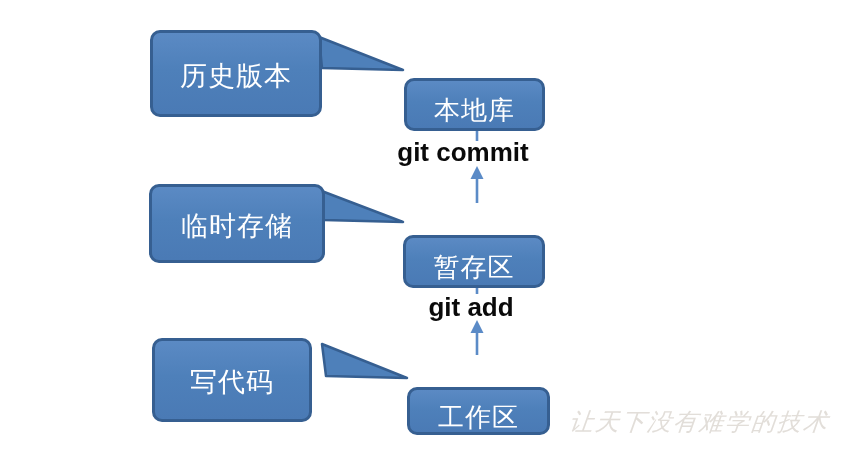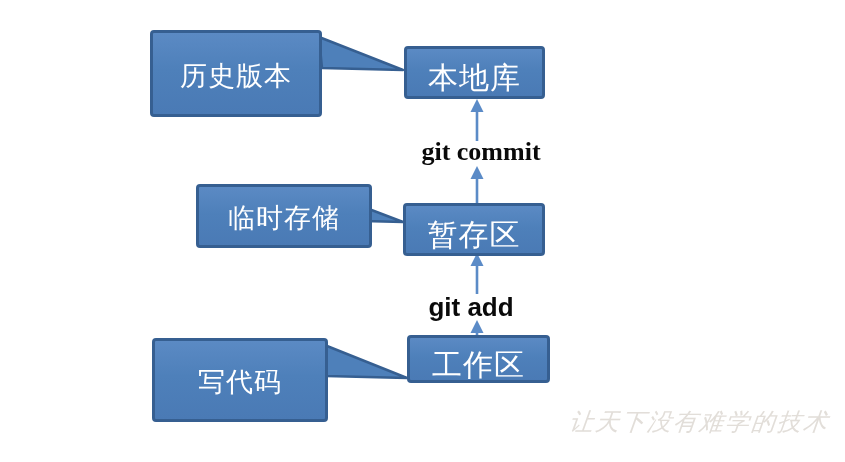--- a/index.html
+++ b/index.html
@@ -4,38 +4,38 @@
 <style>
   html,body{margin:0;padding:0;background:#ffffff;}
   .stage{
     position:relative;width:845px;height:462px;background:#ffffff;overflow:hidden;
     font-family:"Liberation Sans",sans-serif;
   }
   .overlay{position:absolute;left:0;top:0;width:845px;height:462px;z-index:1;}
   .shape{
     position:absolute;z-index:2;box-sizing:border-box;
     background:linear-gradient(180deg,#5b8ac4 0%,#4e80ba 45%,#4a7ab5 100%);
-    border:3px solid #365f91;border-radius:4px;
+    border:3px solid #365f91;border-radius:10px;
     display:flex;align-items:center;justify-content:center;
     color:#ffffff;font-family:"Liberation Serif",serif;
   }
   .callout{font-size:27px;padding-top:4px;letter-spacing:1px;}
-  .node{font-size:30px;padding-top:12px;letter-spacing:1px;}
+  .node{font-size:26px;padding-top:12px;letter-spacing:1px;margin-top:32px;}
   .callout-history{left:150px;top:30px;width:172px;height:87px;}
-  .callout-temp   {left:149px;top:184px;width:176px;height:64px;margin-left:47px;}
-  .callout-code   {left:152px;top:338px;width:176px;height:84px;}
+  .callout-temp   {left:149px;top:184px;width:176px;height:79px;}
+  .callout-code   {left:152px;top:338px;width:160px;height:84px;}
   .node-local{left:404px;top:46px;width:141px;height:53px;}
   .node-stage{left:403px;top:203px;width:142px;height:53px;}
-  .node-work {left:407px;top:335px;width:143px;height:48px;}
+  .node-work {left:407px;top:355px;width:143px;height:48px;}
   .cmd{
     position:absolute;z-index:3;width:180px;height:30px;line-height:30px;
     text-align:center;color:#0a0a0a;font-size:26px;font-weight:600;
     font-family:"Liberation Sans",sans-serif;
   }
-  .cmd-commit{left:391px;top:137px;font-family:Liberation Serif, serif;}
+  .cmd-commit{left:373px;top:137px;}
   .cmd-add{left:381px;top:292px;}
   .watermark{
     position:absolute;z-index:1;right:16px;top:406px;width:260px;height:40px;
     color:#e2ded9;font-size:24px;font-style:italic;letter-spacing:2px;
     text-align:right;transform:skewX(-6deg);
     font-family:"Liberation Serif",serif;white-space:nowrap;
   }
 </style>
 </head>
 <body>

